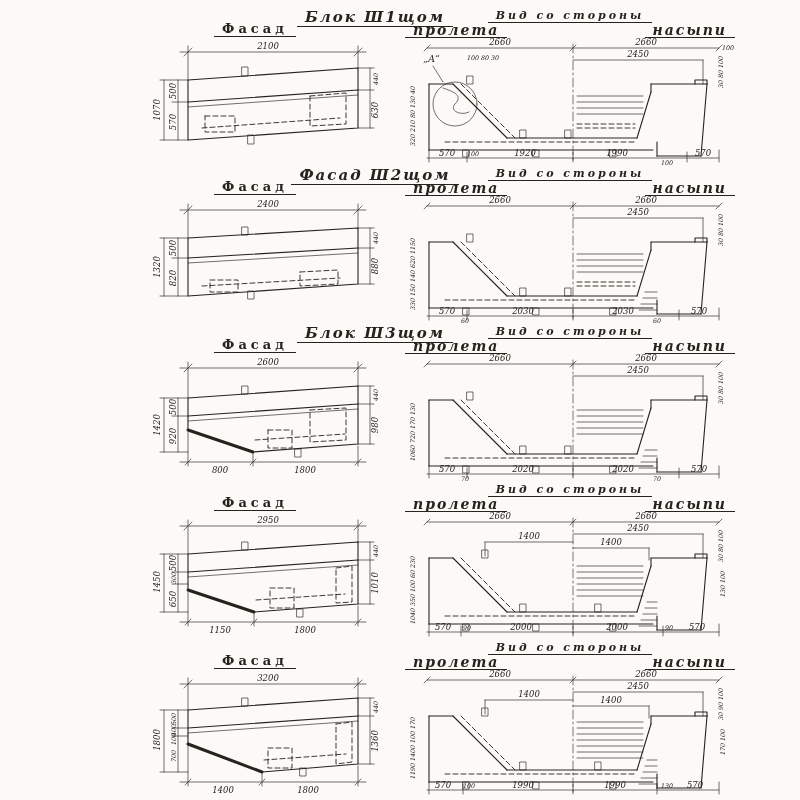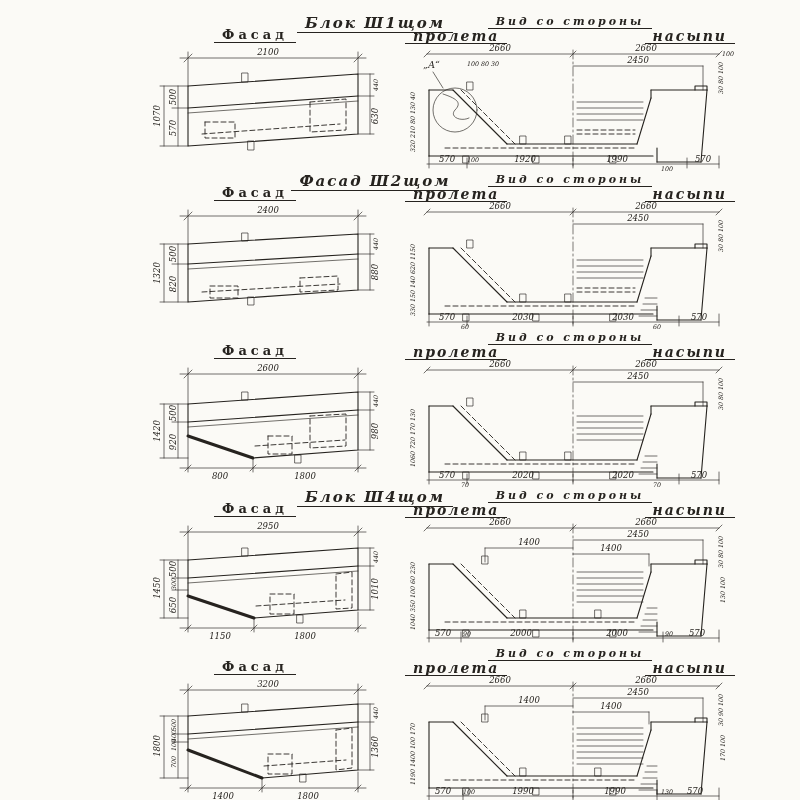--- a/index.html
+++ b/index.html
@@ -2,21 +2,21 @@
 <html><head>
 <meta charset="utf-8">
 <style>
   html,body{margin:0;padding:0;}
   body{
     width:800px;height:800px;overflow:hidden;
     background:#fbfaf6;
     font-family:"DejaVu Serif", serif;
     color:#26231f;
   }
-  .sheet{position:relative;width:643px;height:800px;padding-top:14px;box-sizing:border-box;}
+  .sheet{position:relative;width:643px;height:800px;padding-top:8px;box-sizing:border-box;}
   .row{position:relative;height:158px;width:800px;}
   .row-title{
     position:absolute;left:270px;top:0;width:210px;text-align:center;
     font-style:italic;font-size:15px;letter-spacing:2px;font-weight:bold;z-index:2;
   }
   .row-body{display:flex;align-items:flex-start;padding-left:150px;}
   .facade-panel{width:235px;padding-top:13px;}
   .facade-label{
     text-align:center;width:150px;margin-left:30px;
     font-size:13px;letter-spacing:4px;font-weight:bold;
@@ -242,20 +242,21 @@
           <text x="294" y="118" text-anchor="middle">570</text>
           <text class="s6" x="60" y="127" text-anchor="middle">60</text>
           <text class="s6" x="252" y="127" text-anchor="middle">60</text>
           <text class="s6" transform="rotate(-90 10 78)" x="10" y="78" text-anchor="middle">330 150 140 620 1150</text>
         </svg>
       </div>
     </div>
   </section>
 
   <section class="row">
+    <div class="row-title"><span class="u">Блок Ш3щом</span></div>
     <div class="row-body">
       <div class="facade-panel">
         <div class="facade-label"><span class="u">Фасад</span></div>
         <svg width="235" height="135" viewBox="0 0 235 135">
           <line class="tn" x1="38" y1="46" x2="38" y2="10"></line>
             <line class="tn" x1="208" y1="34" x2="208" y2="10"></line>
           <line class="tn" x1="30" y1="16" x2="216" y2="16"></line>
           <line class="tn" x1="34" y1="20" x2="42" y2="12"></line>
             <line class="tn" x1="204" y1="20" x2="212" y2="12"></line>
           <text x="118" y="13" text-anchor="middle">2600</text>
@@ -352,21 +353,20 @@
           <text x="294" y="118" text-anchor="middle">570</text>
           <text class="s6" x="60" y="127" text-anchor="middle">70</text>
           <text class="s6" x="252" y="127" text-anchor="middle">70</text>
           <text class="s6" transform="rotate(-90 10 78)" x="10" y="78" text-anchor="middle">1060 720 170 130</text>
         </svg>
       </div>
     </div>
   </section>
 
   <section class="row">
-    <div class="row-title"><span class="u">Блок Ш4щом</span></div>
     <div class="row-body">
       <div class="facade-panel">
         <div class="facade-label"><span class="u">Фасад</span></div>
         <svg width="235" height="135" viewBox="0 0 235 135">
           <line class="tn" x1="38" y1="44" x2="38" y2="10"></line>
             <line class="tn" x1="208" y1="32" x2="208" y2="10"></line>
           <line class="tn" x1="30" y1="16" x2="216" y2="16"></line>
           <line class="tn" x1="34" y1="20" x2="42" y2="12"></line>
             <line class="tn" x1="204" y1="20" x2="212" y2="12"></line>
           <text x="118" y="13" text-anchor="middle">2950</text>

